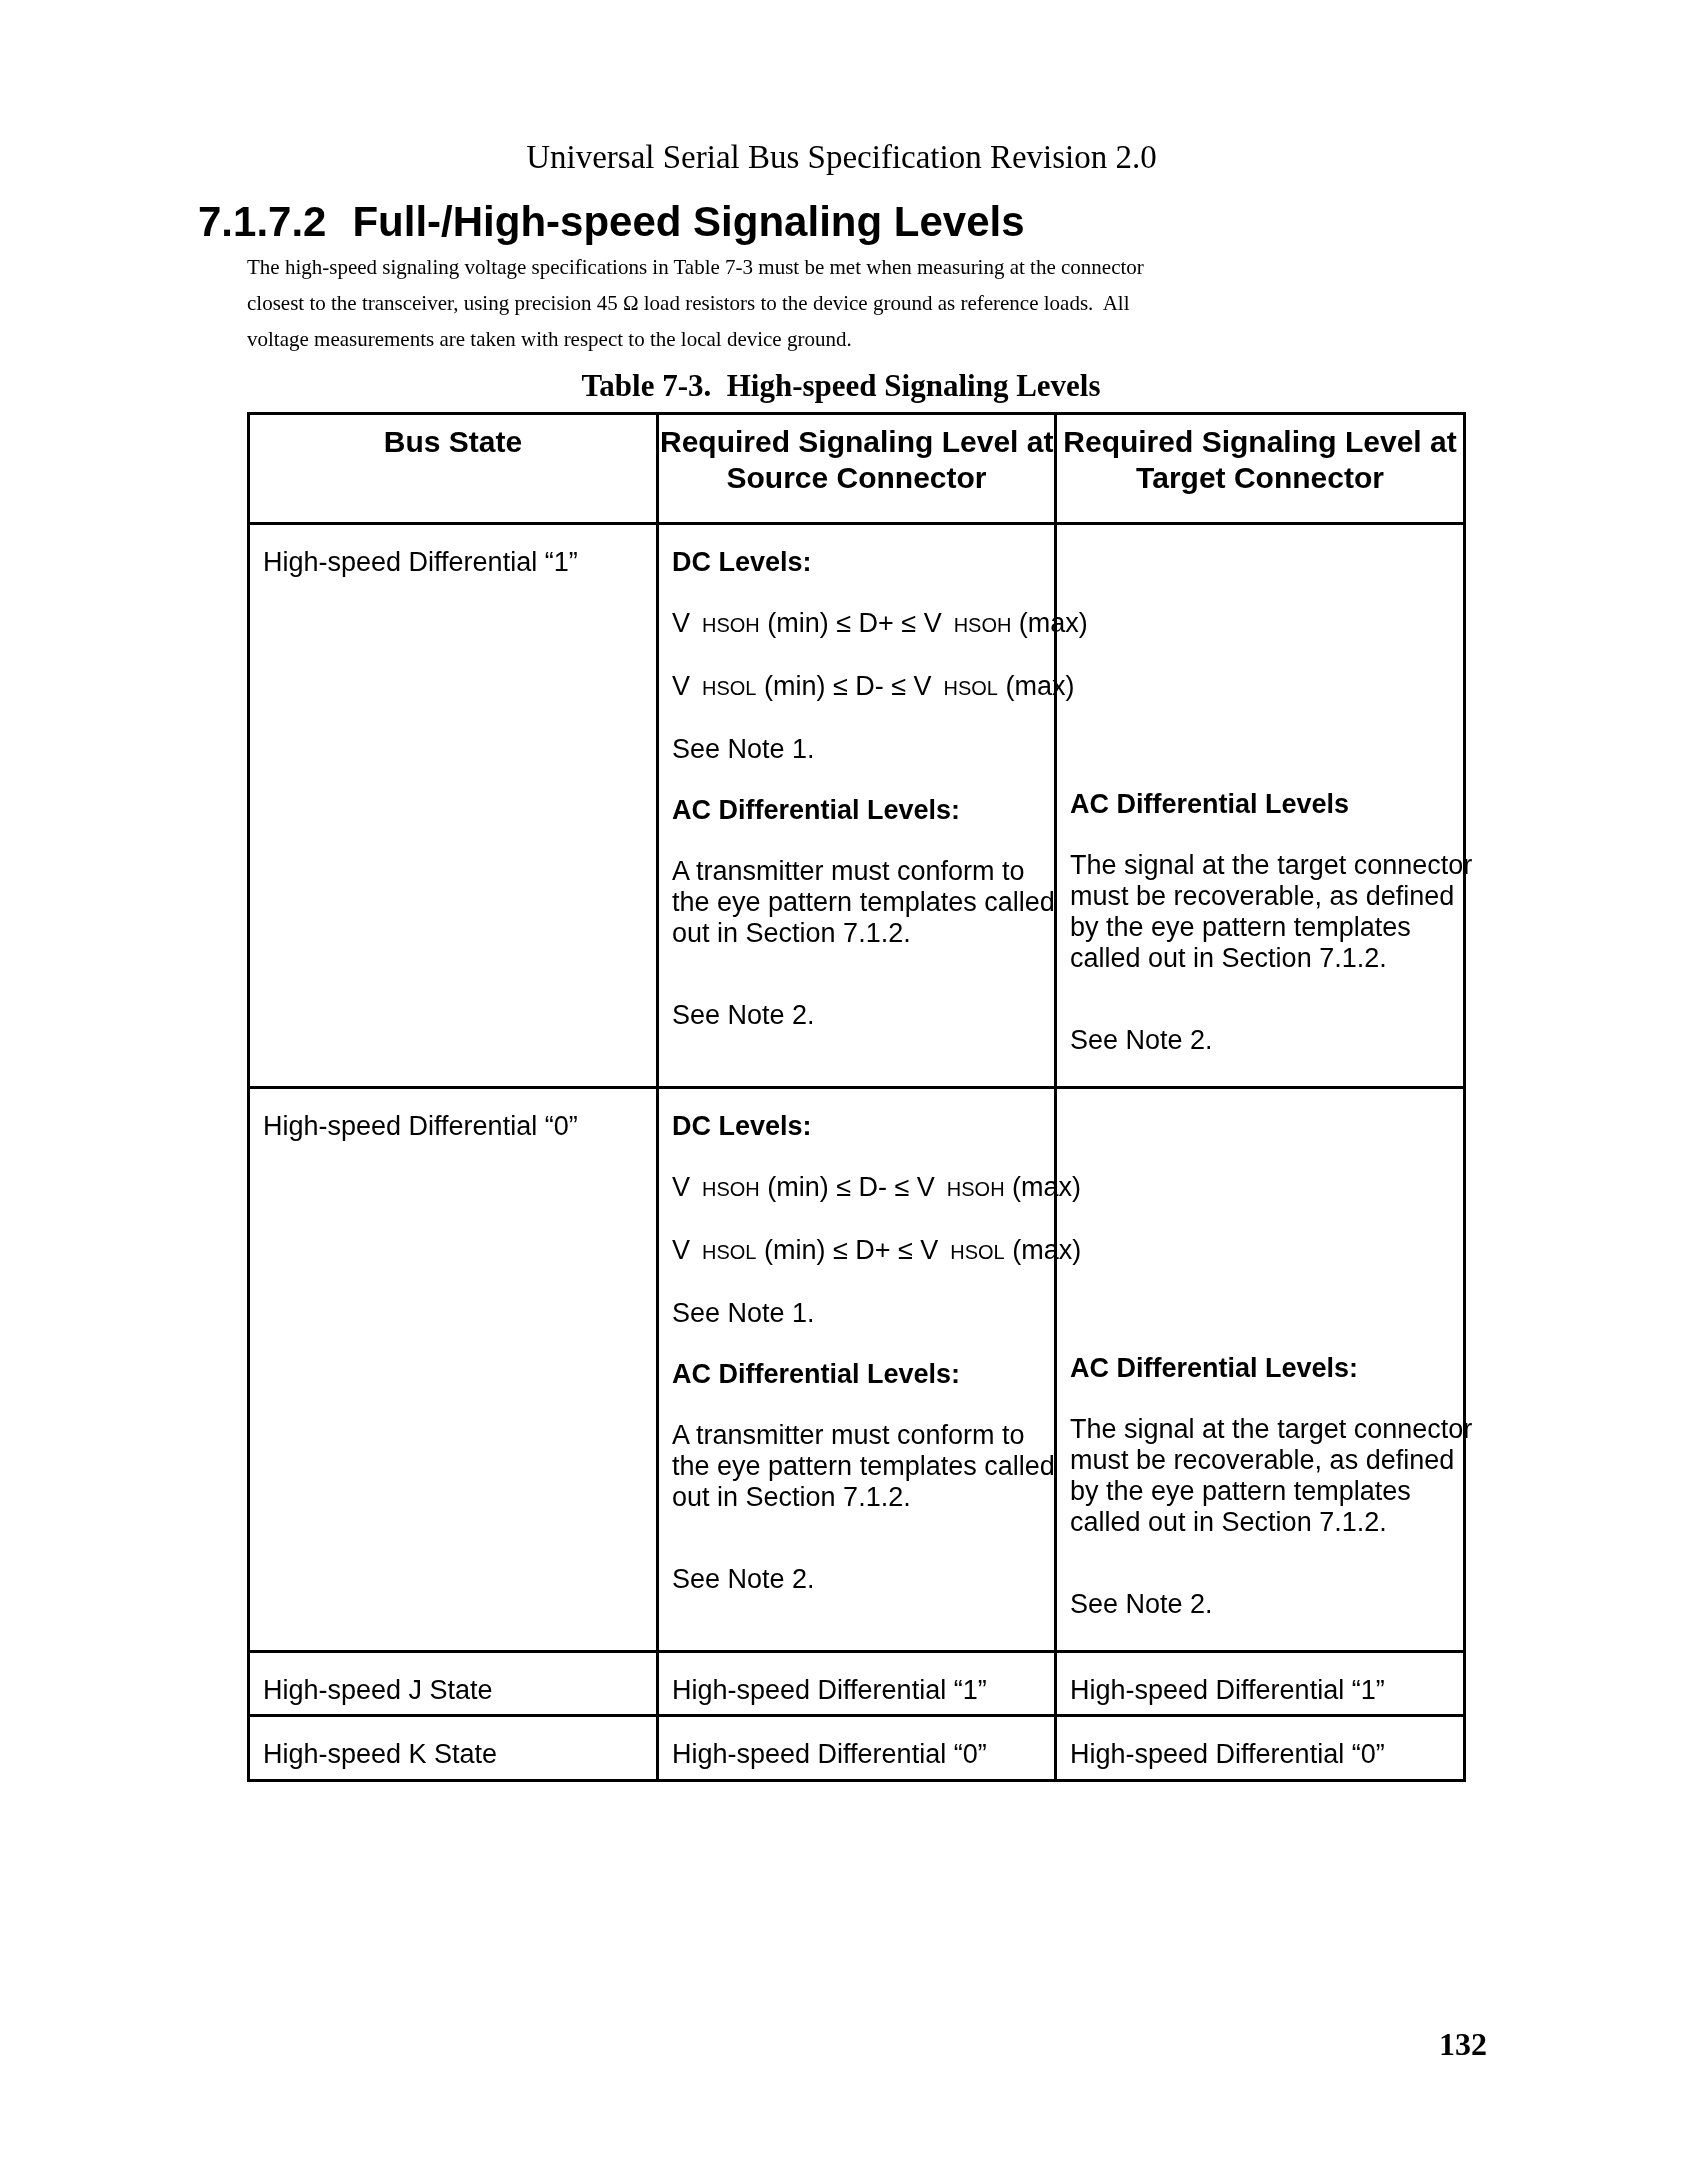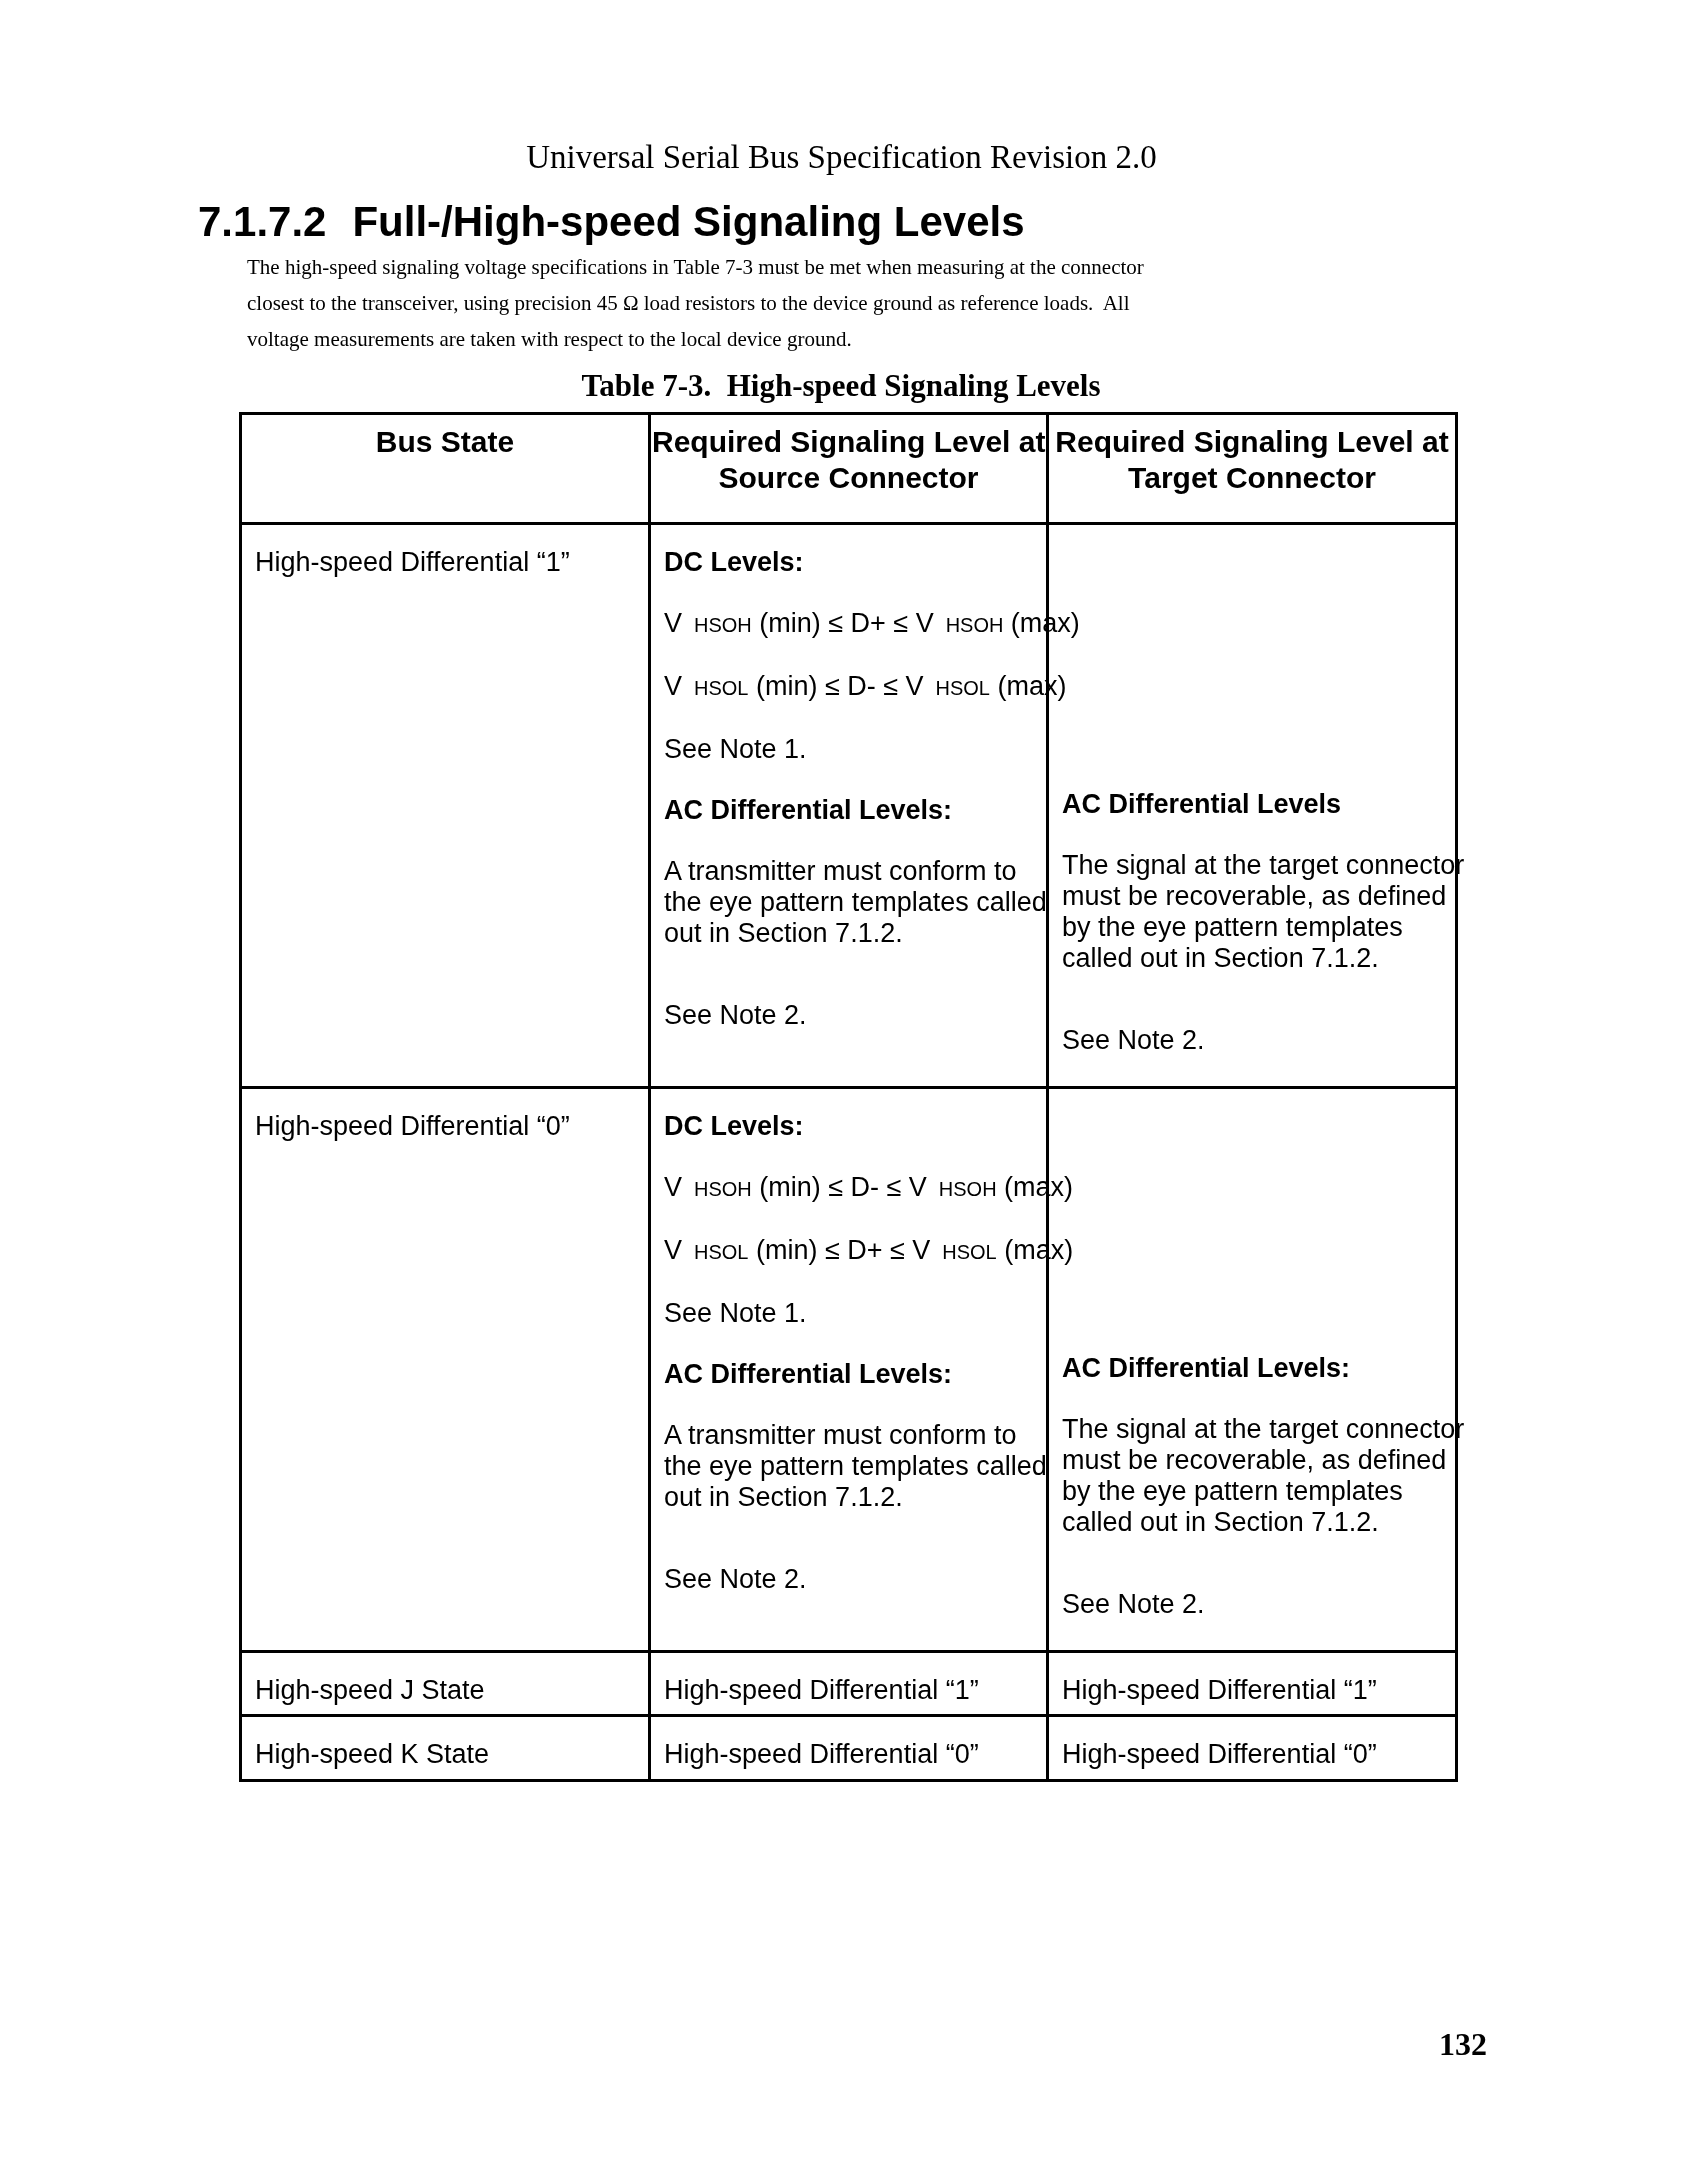--- a/index.html
+++ b/index.html
@@ -39,21 +39,21 @@
   .caption {
     position: absolute;
     top: 368px; left: 233px; width: 1216px;
     text-align: center;
     font-weight: bold;
     font-size: 31px;
     white-space: pre;
   }
   table.sig-table {
     position: absolute;
-    top: 412px; left: 239px;
+    top: 412px; left: 247px;
     width: 1216px;
     border-collapse: collapse;
     table-layout: fixed;
     font-family: "Liberation Sans", "DejaVu Sans", sans-serif;
     font-size: 27px;
     line-height: 31px;
   }
   .sig-table th, .sig-table td {
     border: 3px solid #000;
     vertical-align: top;

